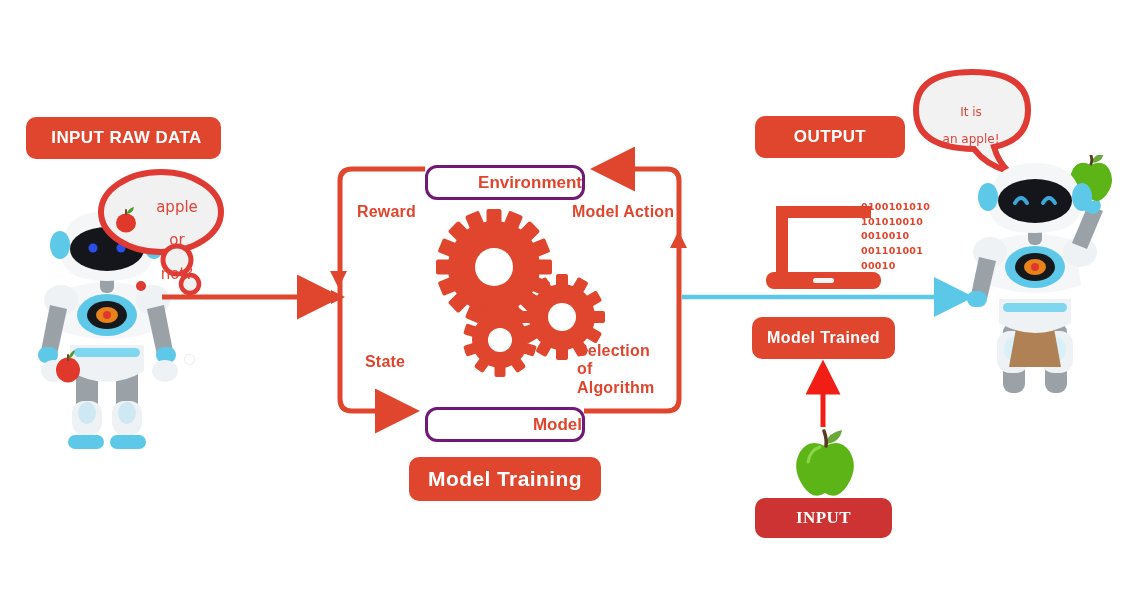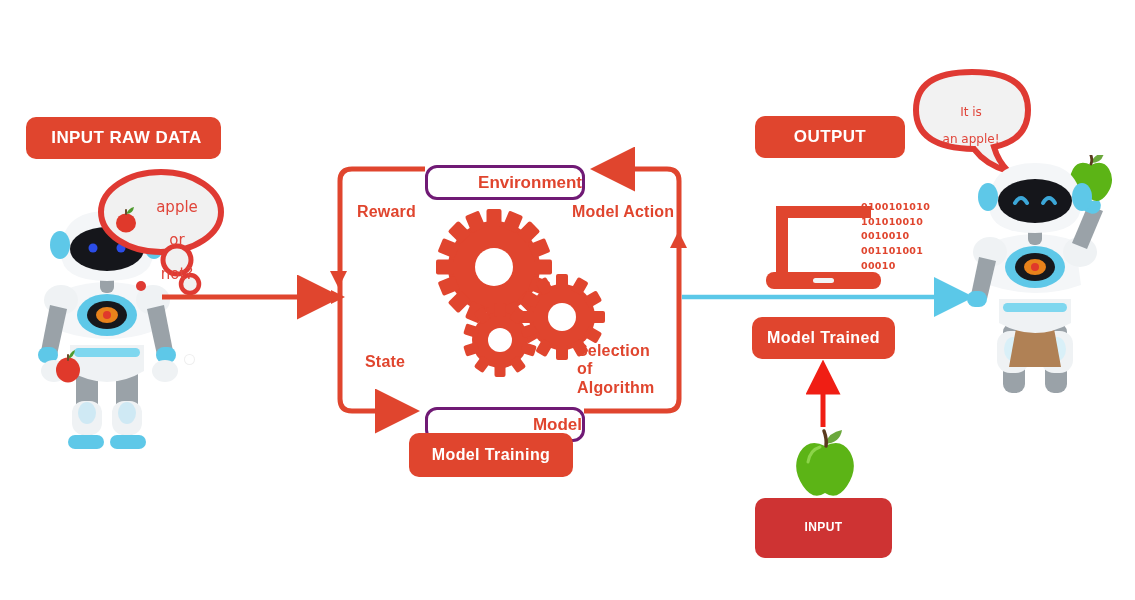--- a/index.html
+++ b/index.html
@@ -168,21 +168,21 @@
   </svg>
 
   <div class="outline-box" style="left:425px; top:152px; width:160px; height:35px; font-size:17px;">
     <span>Environment</span>
   </div>
 
   <div class="outline-box" style="left:425px; top:394px; width:160px; height:35px; font-size:17px;">
     <span>Model</span>
   </div>
 
-  <div class="pill solid-orange" style="left:409px; top:433px; width:164px; height:44px; font-size:16px;">
+  <div class="pill solid-orange" style="left:409px; top:457px; width:192px; height:44px; font-size:21px;">
     <span>Model Training</span>
   </div>
 
   <div class="loop-label" style="left:357px; top:203px;">Reward</div>
   <div class="loop-label" style="left:365px; top:353px;">State</div>
   <div class="loop-label" style="left:572px; top:203px;">Model Action</div>
   <div class="loop-label" style="left:577px; top:342px; width:90px;">Selection of
 Algorithm</div>
 
   <svg width="190" height="180" style="position:absolute; left:432px; top:205px;" viewBox="0 0 190 180">
@@ -280,21 +280,21 @@
     <span>Model Trained</span>
   </div>
 
   <svg width="62" height="68" style="position:absolute; left:794px; top:428px;" viewBox="0 0 62 68">
     <path d="M31 18 q-16 -8 -25 6 q-9 16 3 34 q10 15 22 7 q12 8 22 -7 q12 -18 3 -34 q-9 -14 -25 -6z" fill="#5CB416"></path>
     <path d="M31 16 q4 -12 17 -14 q-2 13 -17 14z" fill="#6BA83C"></path>
     <path d="M30 3 q3 8 2 15" stroke="#5A3A1E" stroke-width="3.5" fill="none" stroke-linecap="round"></path>
     <path d="M14 34 q2 -12 12 -15" stroke="#8CD44A" stroke-width="3" fill="none" stroke-linecap="round"></path>
   </svg>
 
-  <div class="pill solid-crimson" style="left:755px; top:498px; width:137px; height:60px; font-size:12px;">
+  <div class="pill solid-crimson" style="left:755px; top:498px; width:137px; height:40px; font-size:17px;font-family:Liberation Serif, serif;">
     <span>INPUT</span>
   </div>
 
   <svg width="128" height="110" style="position:absolute; left:908px; top:66px;" viewBox="0 0 128 110">
     <path d="M64 6 q56 0 56 38 q0 30 -34 37 q4 14 14 24 q-22 -6 -34 -22 q-58 -1 -58 -39 q0 -38 56 -38z" fill="#F2F2F2" stroke="#DF3A33" stroke-width="6"></path>
   </svg>
   <div class="bubble-text" style="left:918px; top:93px; width:106px; font-size:12px;">
     <div>It is</div>
     <div>an apple!</div>
   </div>

